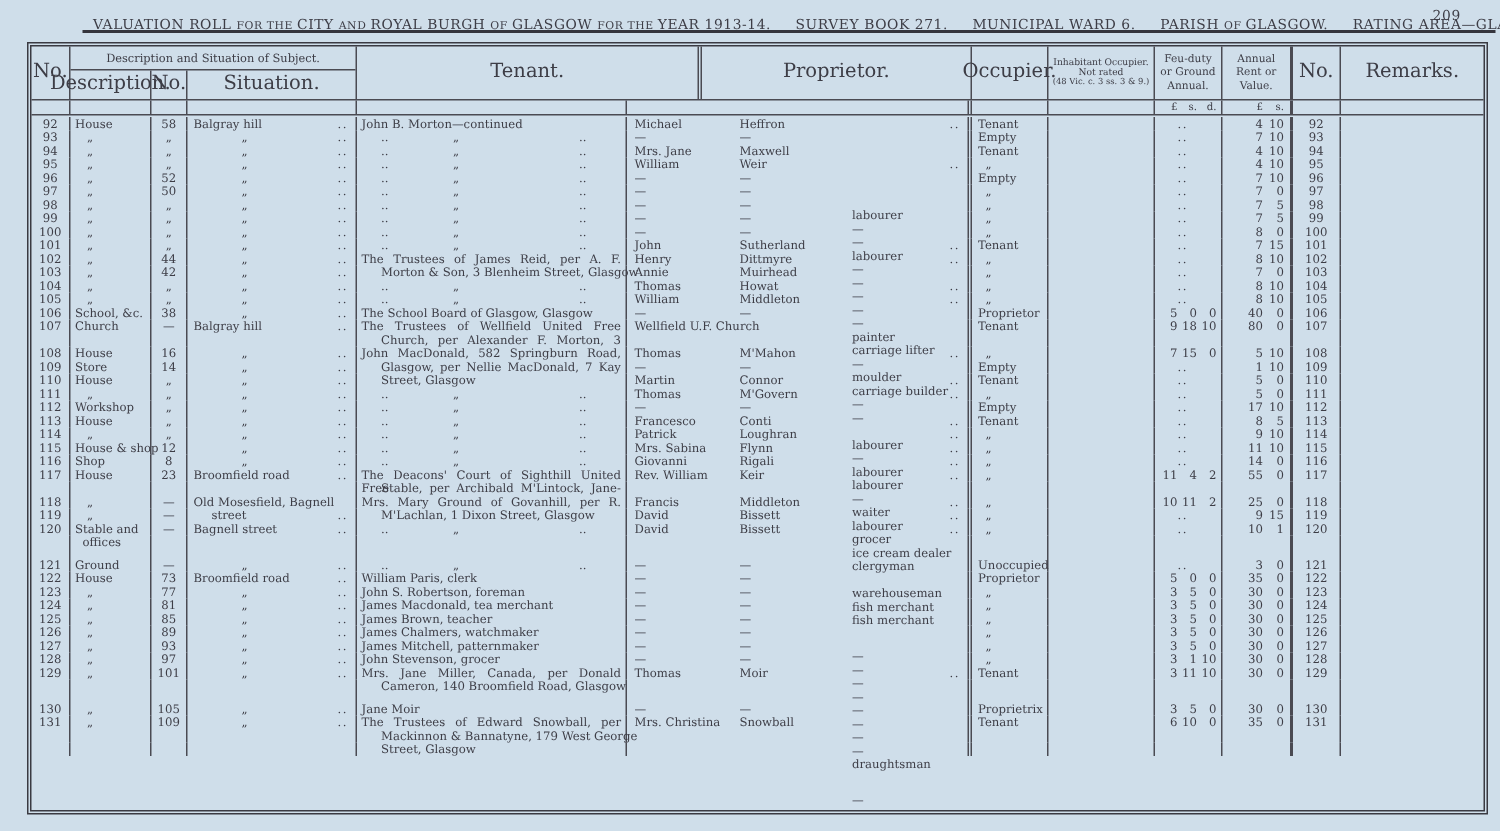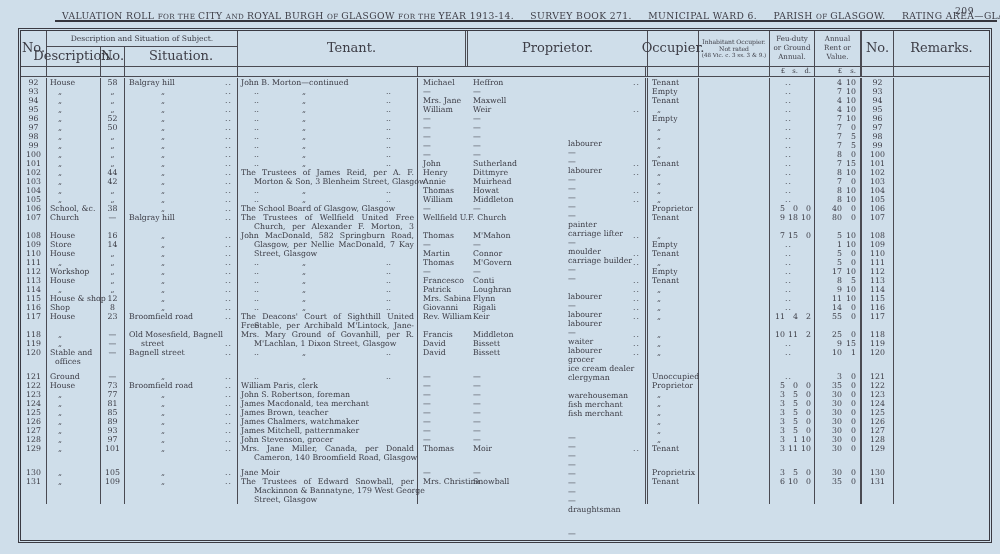--- a/index.html
+++ b/index.html
@@ -73,21 +73,21 @@
   .sm4.ind4{margin-left:12px;}
   .tdots{position:absolute;right:5px;top:0;letter-spacing:1px;}
   .td.w5{position:relative;padding:0 3px;}
   .pt{width:100%;box-sizing:border-box;}
   .pt.j{white-space:normal;text-align:justify;text-align-last:justify;}
   .pt.ind{padding-left:13px;}
   .pd{position:absolute;top:0;}
   .pd0{left:16px;}.pd1{left:64px;}.pd2{left:148px;}
   .td.w6{position:relative;border-right:3px double #4a4a52;}
   .t1{position:absolute;left:5px;top:0;}
-  .t2{position:absolute;left:55px;top:0;}
+  .t2{position:absolute;left:75px;top:0;}
   .t3{position:absolute;left:150px;top:16px;margin-top:45px;}
   .tdd{position:absolute;right:5px;top:0;letter-spacing:1px;}
   .td.w7{padding-left:4px;}
   .td.w7.dit{padding-left:9px;}
   .td.w9{display:flex;justify-content:flex-end;padding-right:3px;}
   .td.w9.fd{justify-content:flex-start;padding-left:15px;letter-spacing:1px;}
   .fs{display:inline-block;width:13px;text-align:right;flex:none;}
   .td.w10{display:flex;justify-content:flex-end;padding-right:4px;border-right:2px solid #4a4a52;}
   .rs1{display:inline-block;width:22px;text-align:right;flex:none;}
   .rs2{display:inline-block;width:14px;text-align:right;flex:none;}

